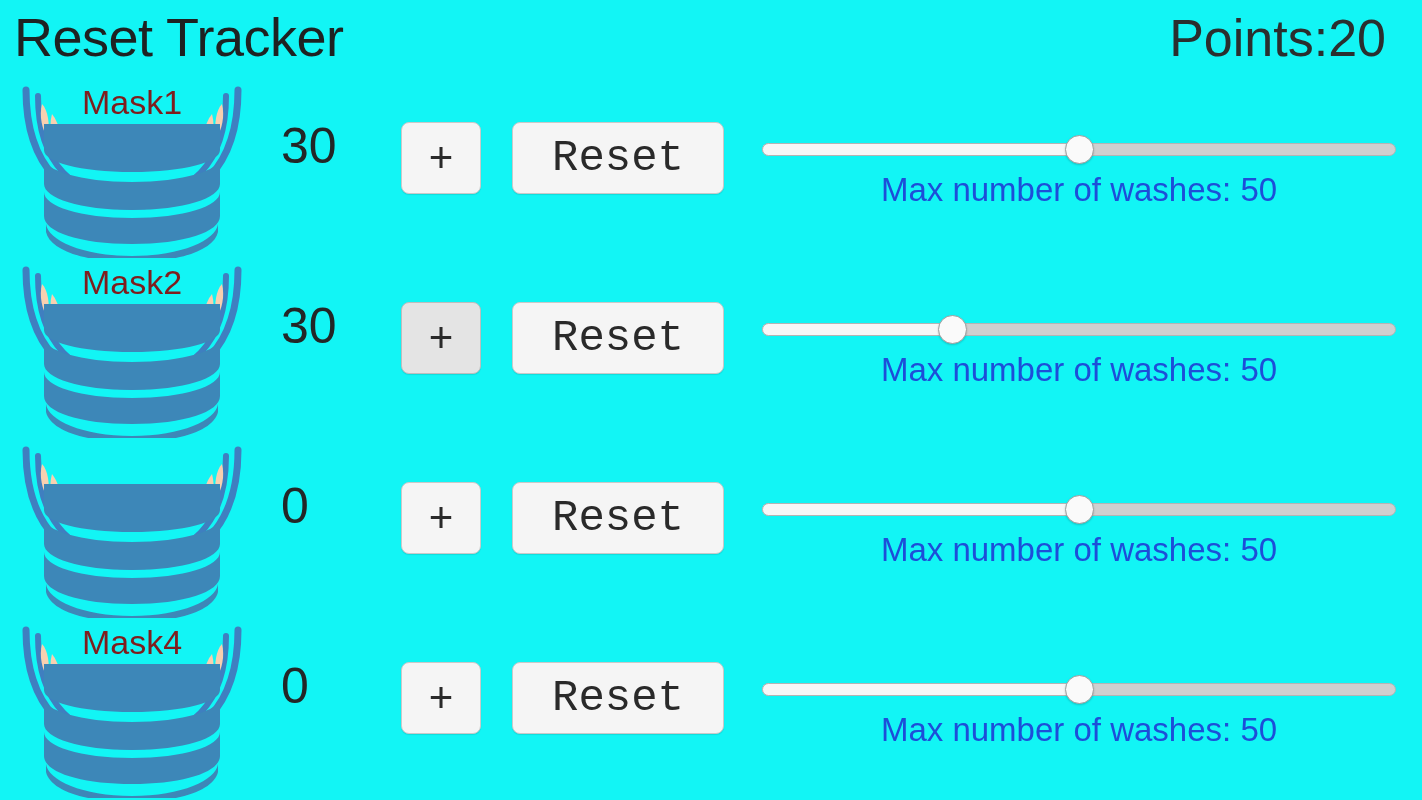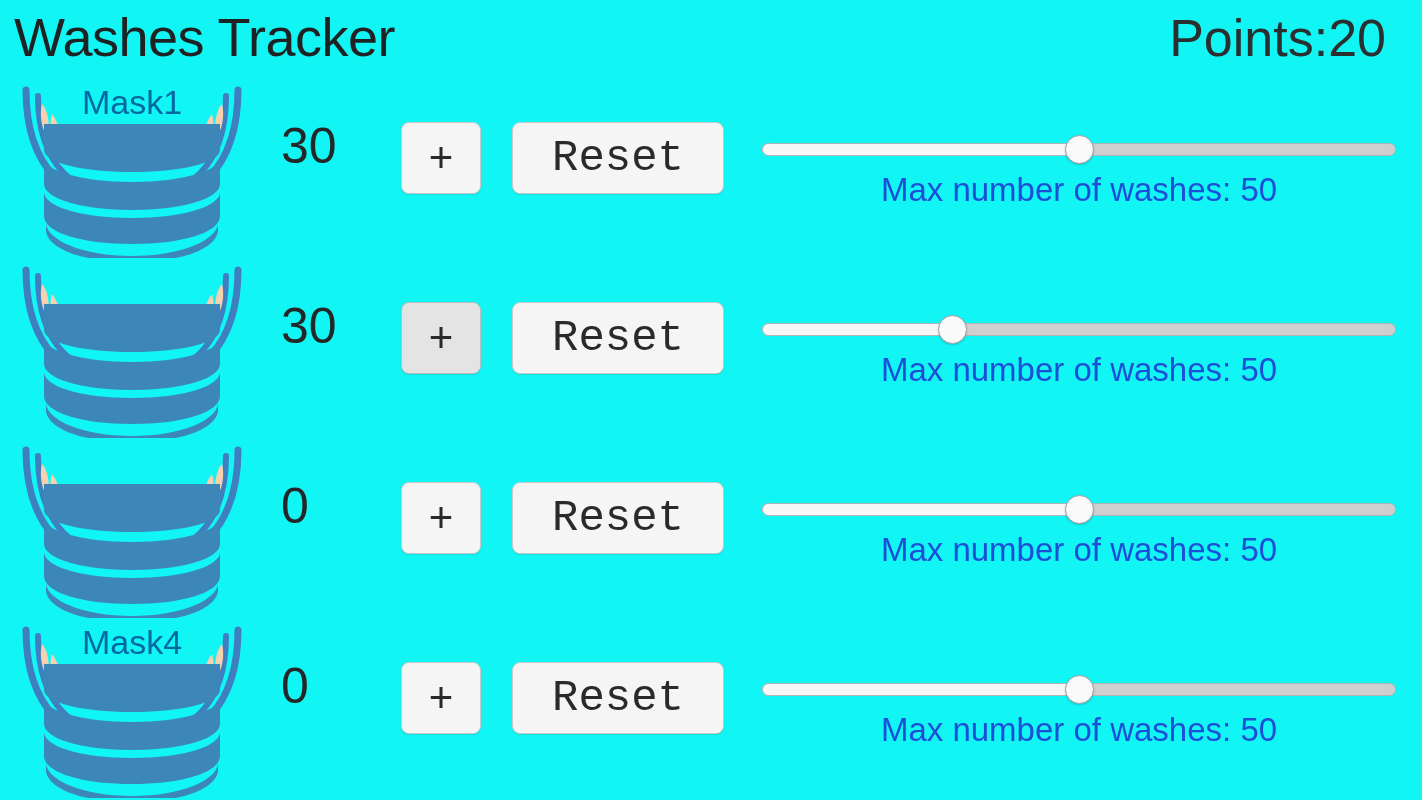--- a/index.html
+++ b/index.html
@@ -81,21 +81,21 @@
     display: block;
   }
   .mask-label {
     position: absolute;
     left: 0;
     top: 2px;
     width: 248px;
     text-align: center;
     font-size: 34px;
     line-height: 40px;
-    color: #0369a1;
+    color: #7f1d1d;
     z-index: 3;
     white-space: nowrap;
   }
 
   
   .count {
     position: absolute;
     left: 281px;
     top: 38px;
     width: 104px;
@@ -203,21 +203,21 @@
     color: #1d4ed8;
     white-space: nowrap;
   }
 </style>
 </head>
 <body>
 
 <div id="app">
 
   <div class="header">
-    <div class="app-title">Washes Tracker</div>
+    <div class="app-title">Reset Tracker</div>
     <div class="points">Points:20</div>
   </div>
 
   <div id="rows">
   <div class="row row-0">
 
     <div class="mask-cell">
       <svg class="mask-svg" viewBox="0 0 248 178">
 
         <path d="M18 10 C18 86, 58 126, 124 126 C190 126, 230 86, 230 10" fill="none" stroke="#3f7fc0" stroke-width="7" stroke-linecap="round"></path>
@@ -269,20 +269,21 @@
         <path d="M204 34 C196 44, 192 62, 196 80 C204 68, 208 48, 204 34 Z" fill="#f7d0b0"></path>
 
         <path d="M36 44 L212 44 L212 70 C212 82, 176 92, 124 92 C72 92, 36 82, 36 70 Z" fill="#3d87b8"></path>
         <path d="M36 78 C36 90, 72 102, 124 102 C176 102, 212 90, 212 78 L212 104
                  C212 118, 176 130, 124 130 C72 130, 36 118, 36 104 Z" fill="#3d87b8"></path>
         <path d="M36 112 C36 126, 72 138, 124 138 C176 138, 212 126, 212 112 L212 136
                  C212 152, 176 164, 124 164 C72 164, 36 152, 36 136 Z" fill="#3d87b8"></path>
         <path d="M38 144 C40 160, 74 176, 124 176 C174 176, 208 160, 210 144 L210 152
                  C206 170, 172 182, 124 182 C76 182, 42 170, 38 152 Z" fill="#3d87b8"></path>
       </svg>
+      <div class="mask-label">Mask2</div>
     </div>
 
     <div class="count">30</div>
 
     <button class="btn btn-plus pressed">+</button>
     <button class="btn btn-reset">Reset</button>
 
     <div class="slider-wrap">
       <div class="slider">
         <div class="track-bg"></div>

